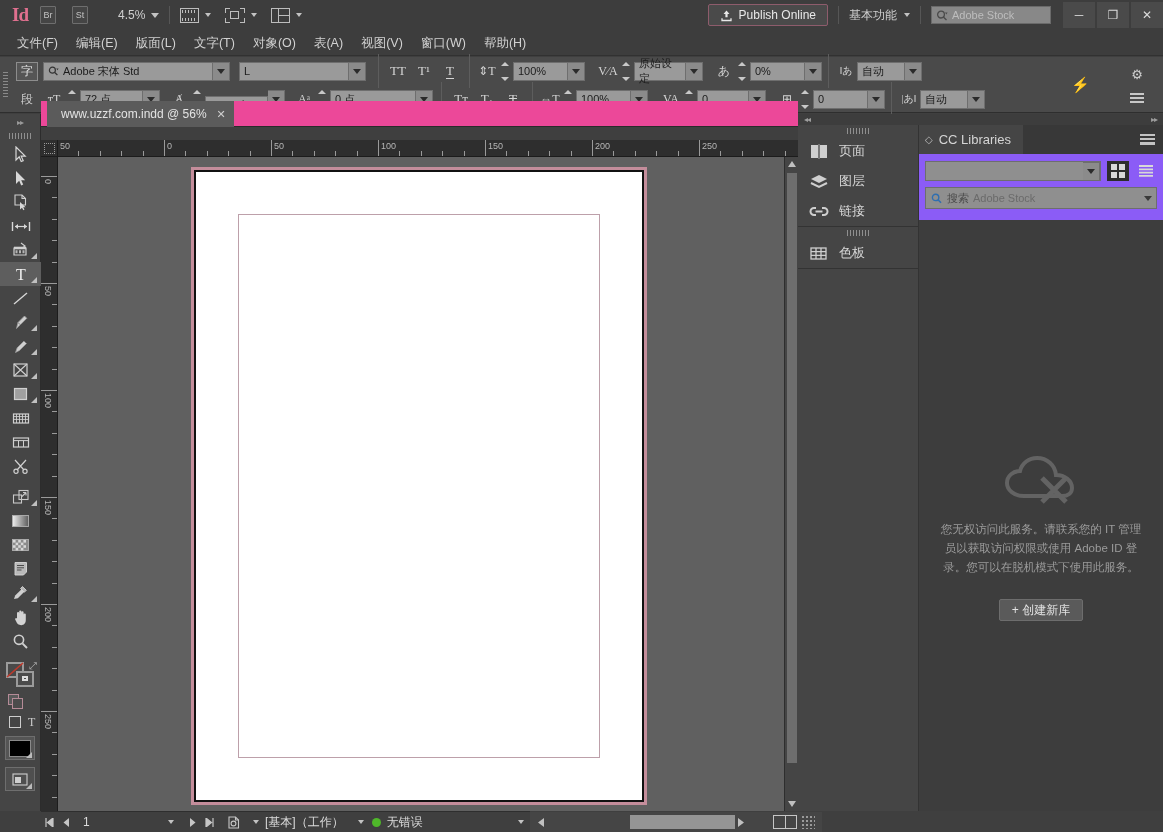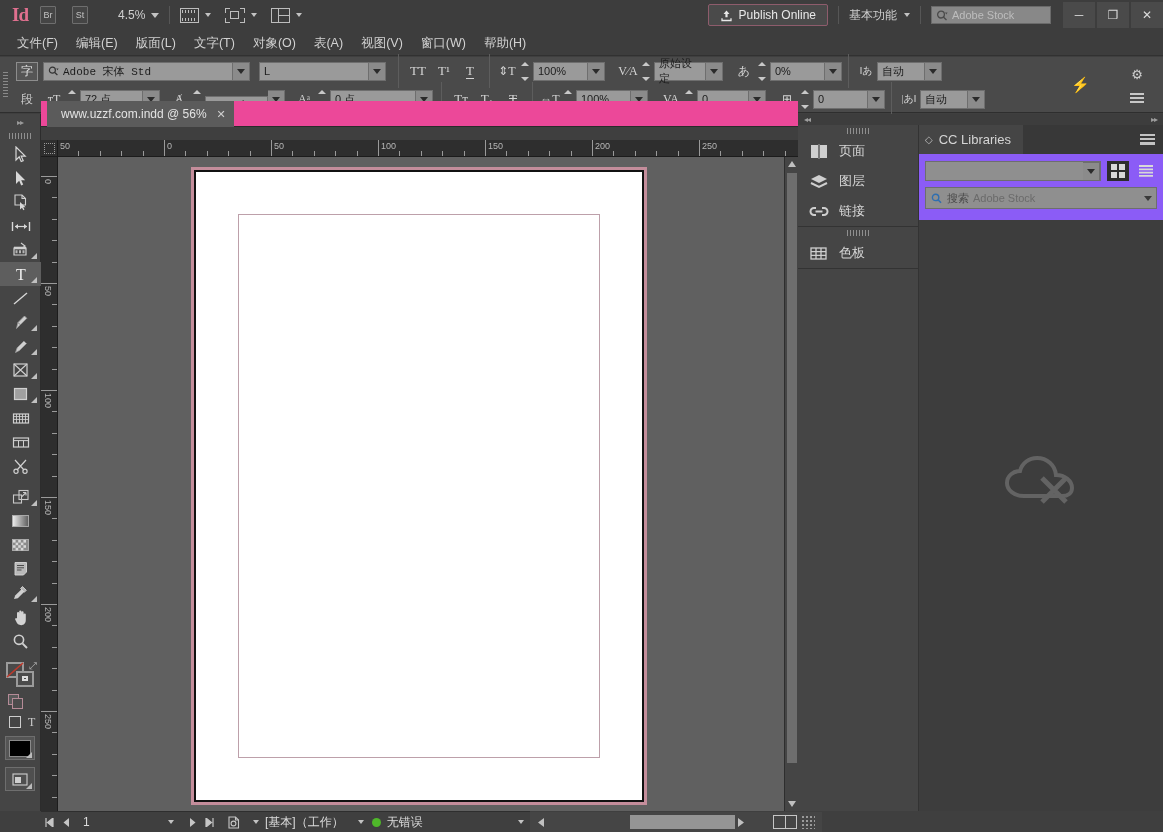--- a/index.html
+++ b/index.html
@@ -356,21 +356,21 @@
     <div class="gripper">
         <i></i>
       </div>
 
     <div class="cb-rows">
 
       <div class="cb-row">
         <div class="mode-ch">字</div>
 
         <div style="display:flex;align-items:center;">
-          <div class="field" style="width:190px;font-family:Liberation Mono, monospace;">
+          <div class="field" style="width:170px;">
             <svg width="12" height="10" viewBox="0 0 12 10" style="margin-right:3px;">
               <circle cx="4.4" cy="4.2" r="3" stroke="#333" stroke-width="1.2" fill="none"></circle>
               <path d="M6.7 6.5 L9.4 9" stroke="#333" stroke-width="1.2"></path>
               <path d="M8.2 2.4 l2.4 0 -1.2 1.8 Z" fill="#333"></path>
             </svg>
             <span>Adobe 宋体 Std</span>
           </div>
           <div class="dd">
               <span class="caret"></span>
             </div>
@@ -983,20 +983,26 @@
       </div>
     </div>
 
     <div class="cc-body">
       <div class="cloudx">
         <svg width="78" height="48" viewBox="0 0 78 48">
           <path d="M22 40 C12 40 5 34 5 27 C5 20 11 15 18 15 C20 7 27 2 35 2 C45 2 53 9 54 19 C63 19 70 25 70 32 C70 37 66 40 60 40 Z" fill="none" stroke="#636363" stroke-width="4"></path>
           <path d="M40 22 L64 46 M64 22 L40 46" stroke="#636363" stroke-width="5"></path>
         </svg>
       </div>
+      <div class="cc-msg">
+        <p>您无权访问此服务。请联系您的 IT 管理员以获取访问权限或使用 Adobe ID 登录。您可以在脱机模式下使用此服务。</p>
+        <div class="newlib">
+          <span>+ 创建新库</span>
+        </div>
+      </div>
     </div>
   </div>
 
   <div class="statusleft"></div>
   <div class="statusbar">
     <div class="sb-btn">
       <svg width="9" height="9" viewBox="0 0 9 9">
           <path d="M1 0 V9 M8 0 L2.5 4.5 L8 9 Z" stroke="#c6c6c6" stroke-width="1.2" fill="#c6c6c6"></path>
         </svg>
     </div>

